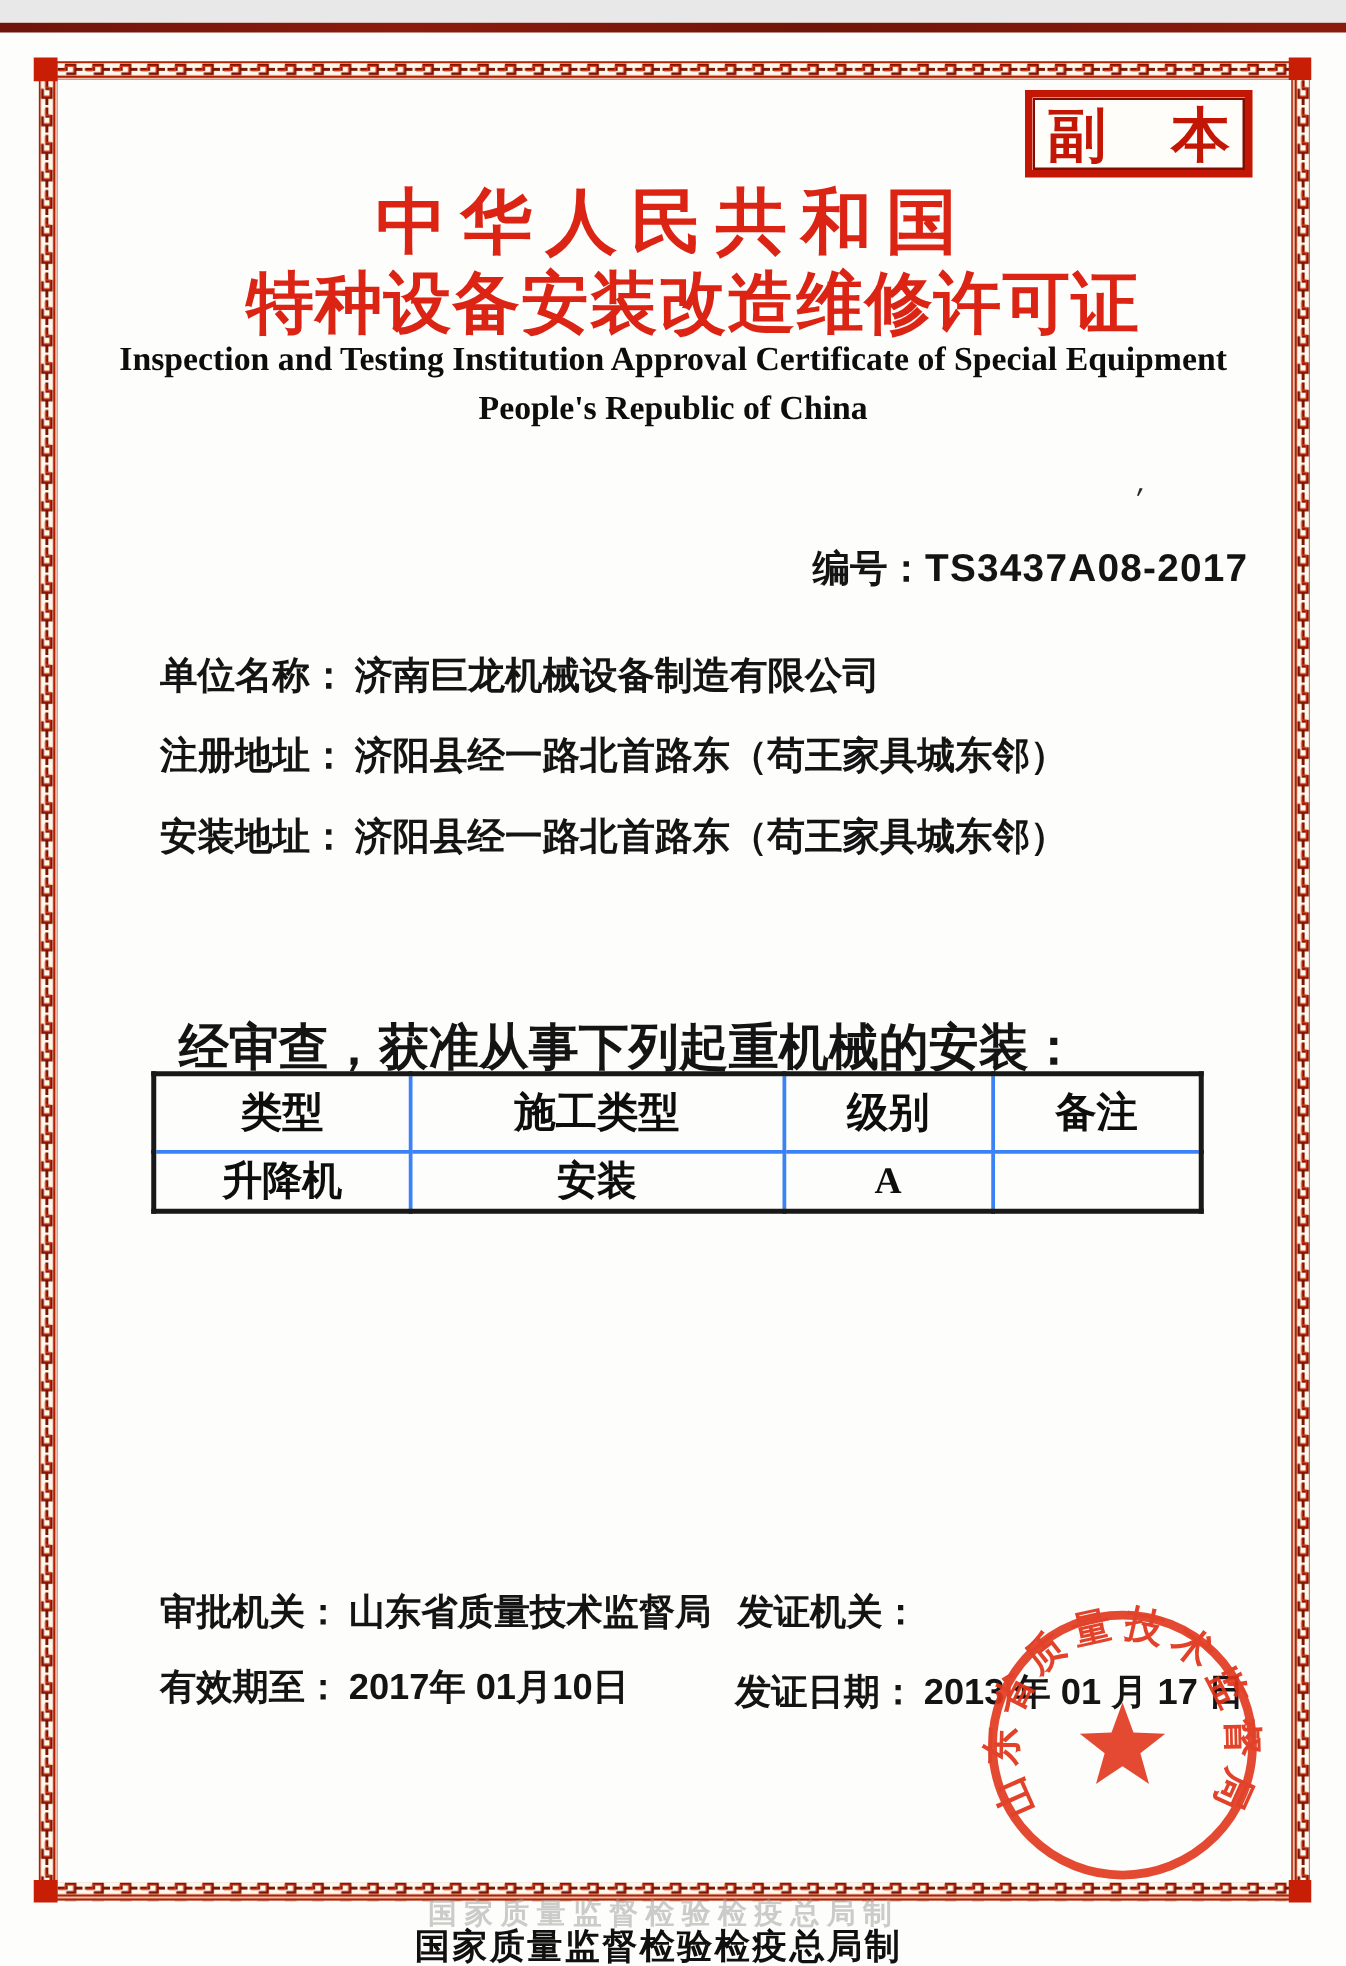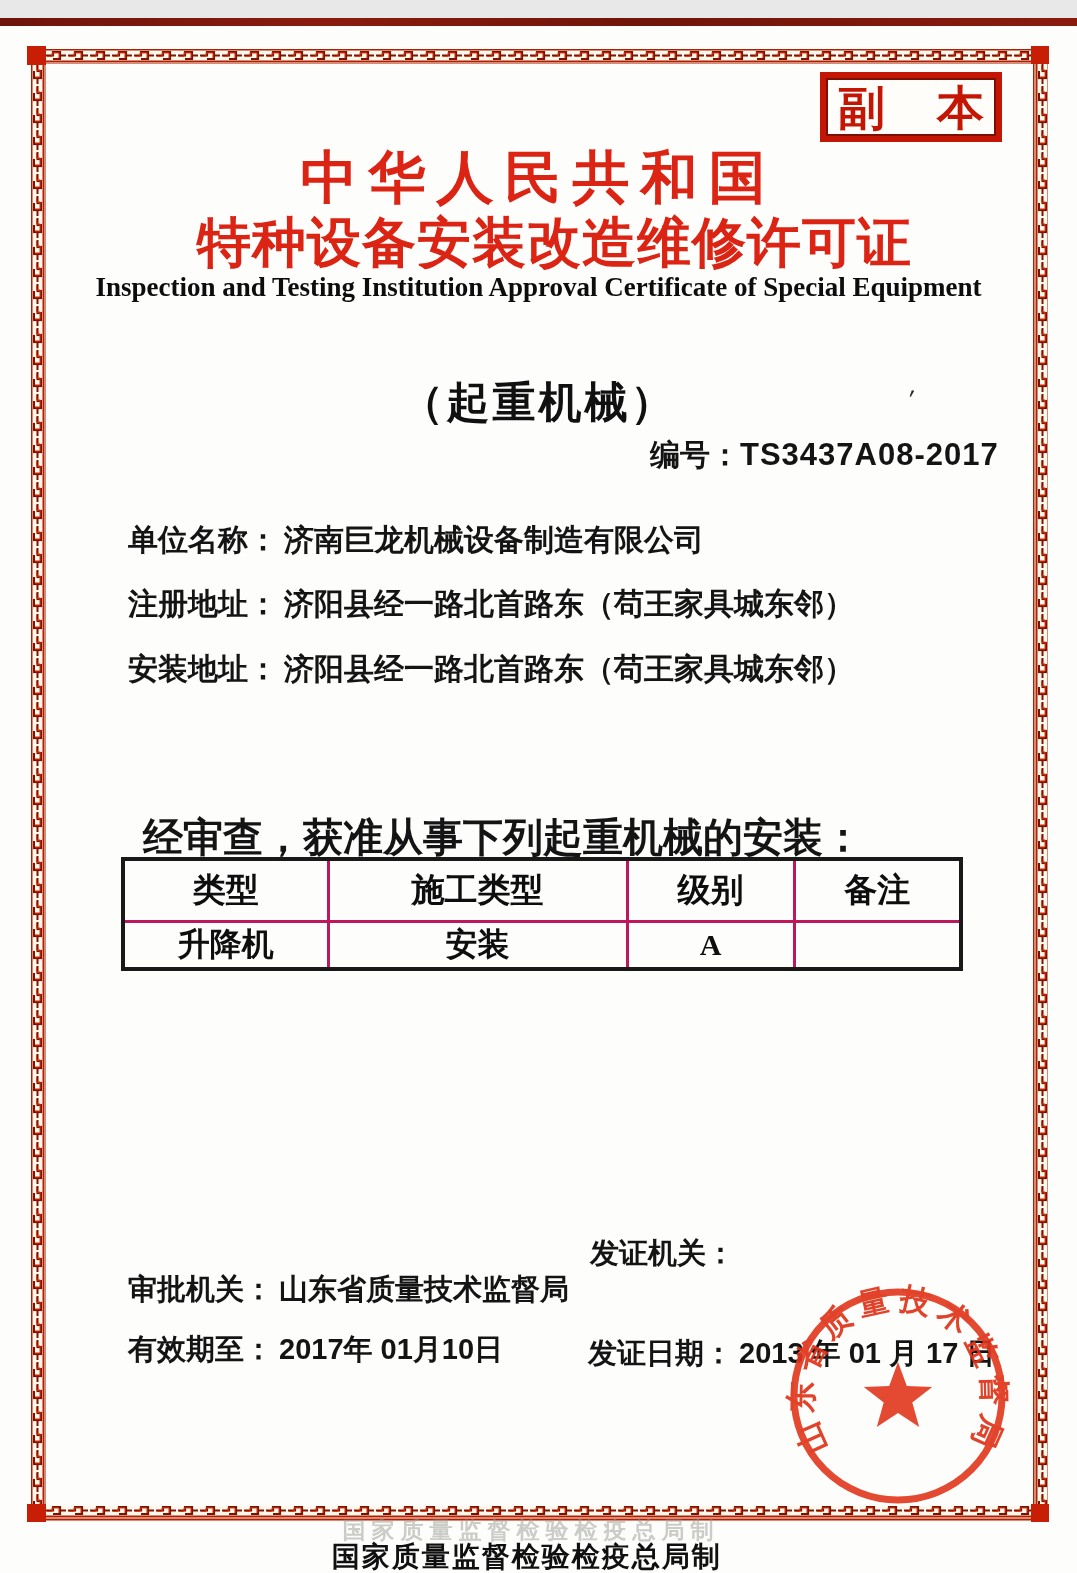--- a/index.html
+++ b/index.html
@@ -45,31 +45,31 @@
   .field .val { margin-left:6px; }
   .f1 { top:502px; } .f2 { top:566px; } .f3 { top:631px; }
 
   .intro { left:143px; top:792px; font-size:40px; font-weight:bold; }
 
   table.equip {
     position:absolute; left:121px; top:839px; width:838px;
     border-collapse:collapse; table-layout:fixed;
   }
   table.equip td {
-    border:3px solid #be185d; text-align:center; vertical-align:middle;
+    border:3px solid #3b82f6; text-align:center; vertical-align:middle;
     font-weight:bold; color:#0e0e0e;
   }
   table.equip { border:4px solid #191919; }
   table.equip tr.hdr td { height:62px; font-size:33px; }
   table.equip tr.dat td { height:44px; font-size:32px; }
   table.equip tr.dat td:nth-child(3) { font-family:"Liberation Serif", serif; font-size:30px; }
   .c1 { width:205px; } .c2 { width:299px; } .c3 { width:167px; } .c4 { width:167px; }
 
   .foot-line { font-size:29px; font-weight:bold; white-space:nowrap; }
-  .fl1 { left:128px; top:1252px; } .fl2 { left:590px; top:1216px; }
+  .fl1 { left:128px; top:1252px; } .fl2 { left:590px; top:1252px; }
   .fl3 { left:128px; top:1312px; } .fl4 { left:588px; top:1316px; }
   .foot-line .val { margin-left:6px; }
 
   .seal { left:778px; top:1253px; opacity:.92; }
 
   .ghost {
     left:50%; top:1497px; transform:translateX(-52%);
     font-size:23px; font-weight:bold; color:#9a9a96; opacity:.5;
     filter:blur(0.6px); white-space:nowrap; letter-spacing:6px;
   }
@@ -111,22 +111,22 @@
     <rect x="1031" y="1486" width="18" height="18" fill="#c81e06"></rect>
   </svg>
 
   <div class="abs stamp-box">
     <span>副本</span>
   </div>
 
   <div class="abs t-cn1">中华人民共和国</div>
   <div class="abs t-cn2">特种设备安装改造维修许可证</div>
   <div class="abs t-en1">Inspection and Testing Institution Approval Certificate of Special Equipment</div>
+  <div class="abs t-en2">People's Republic of China</div>
 
-  <div class="abs category">（起重机械）</div>
 
   <div class="abs stray-mark">′</div>
   <div class="abs certno">
     <span>编号：</span><span class="num">TS3437A08-2017</span>
   </div>
 
   <div class="abs field f1">
     <span>单位名称：</span><span class="val">济南巨龙机械设备制造有限公司</span>
   </div>
   <div class="abs field f2">

